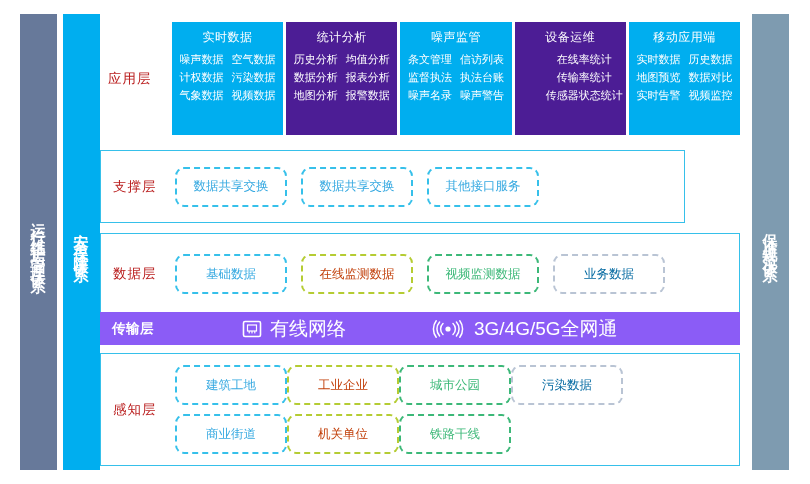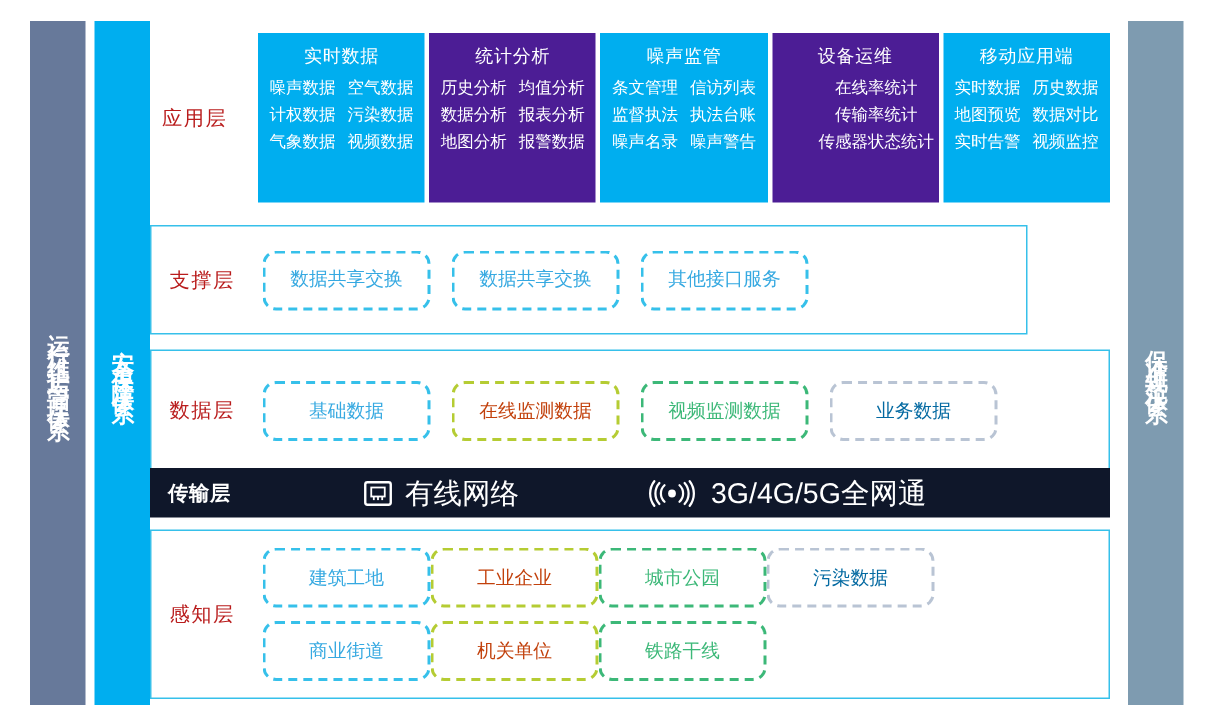--- a/index.html
+++ b/index.html
@@ -71,21 +71,21 @@
   }
   .app-grid.two{grid-template-columns:auto auto;}
   .app-grid.one{grid-template-columns:auto;margin-left:28px;}
   .app-item{white-space:nowrap;line-height:1.35;}
 
   
   #layer-support{left:100px;top:150px;width:585px;height:73px;}
   
   #layer-data{left:100px;top:233px;width:640px;height:82px;}
   
-  #layer-trans{left:100px;top:312px;width:640px;height:33px;background:#0f172a;border:none;}
+  #layer-trans{left:100px;top:312px;width:640px;height:33px;background:#8b5cf6;border:none;}
   #layer-trans .layer-label{color:#ffffff;}
   
   #layer-percept{left:100px;top:353px;width:640px;height:113px;}
 
   
   .chips{display:flex;align-items:center;gap:14px;}
   .chip{
     box-sizing:border-box;
     height:40px;
     min-width:112px;

